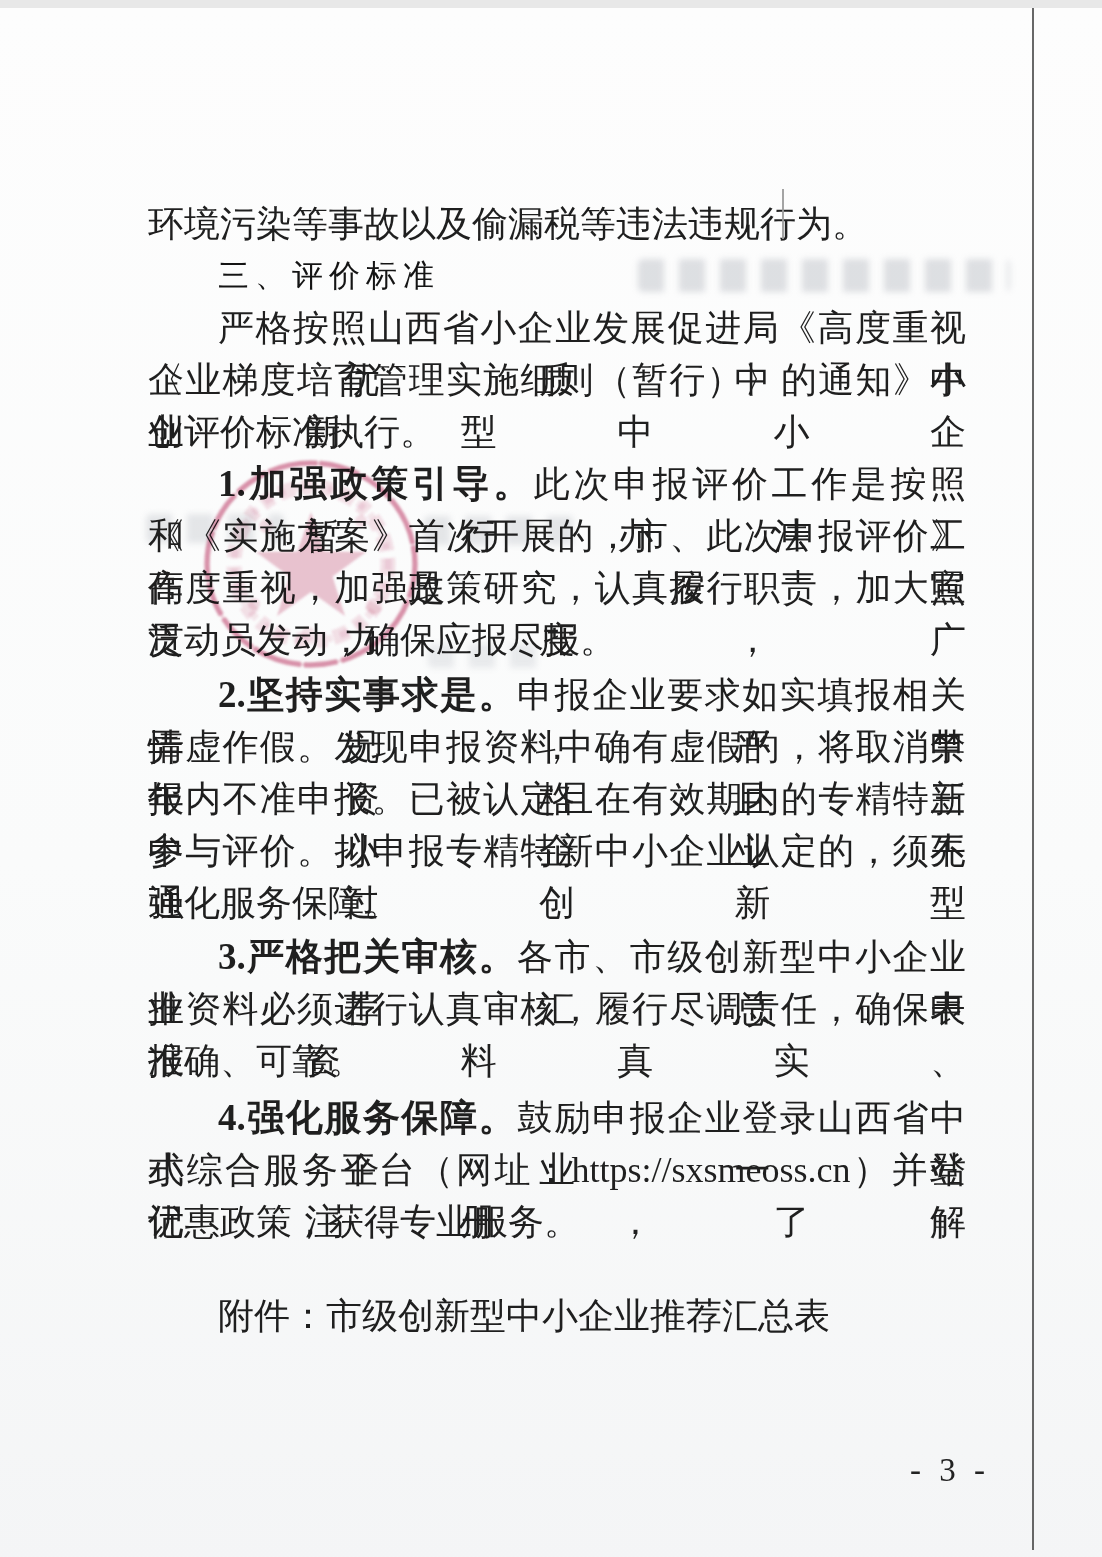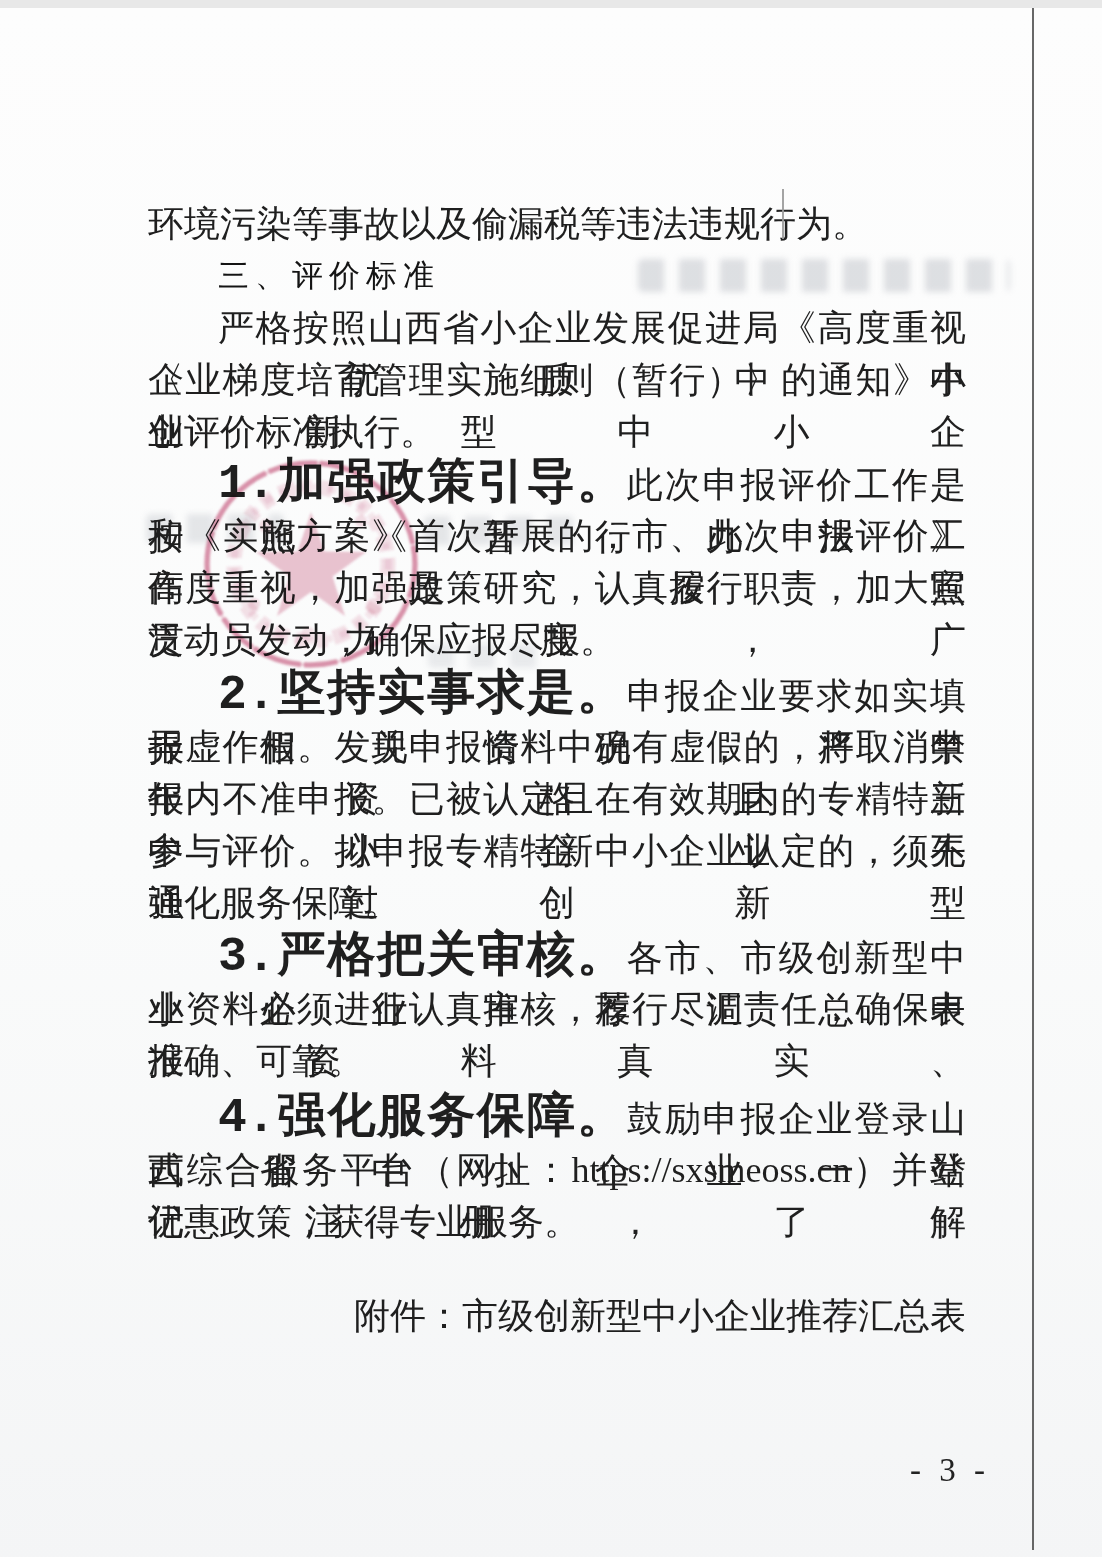--- a/index.html
+++ b/index.html
@@ -17,22 +17,22 @@
     position:absolute;left:148px;top:190px;width:818px;
     font-size:36px;line-height:52px;
   }
   .line{height:52px;white-space:nowrap;}
   .fill{text-align:justify;text-align-last:justify;white-space:normal;}
   .ind{text-indent:70px;}
   .head{
     font-family:"Liberation Sans","DejaVu Sans",sans-serif;
     font-weight:normal;font-size:31px;letter-spacing:6px;color:#141414;
   }
-  .lead{font-weight:bold;font-family:Liberation Mono, monospace;font-size:48px;}
-  .mt6{margin-top:6px;} .mt3{margin-top:3px;} .mt2{margin-top:2px;} .mt5{margin-top:5px;} .mt42{margin-top:42px;text-align:right;}
+  .lead{font-weight:bold;font-family:Liberation Serif, serif;font-size:37px;}
+  .mt6{margin-top:6px;} .mt3{margin-top:3px;} .mt2{margin-top:2px;} .mt5{margin-top:5px;} .mt42{margin-top:42px;}
   
   .pagenum{
     position:absolute;left:900px;top:1444px;width:100px;
     font-size:33px;letter-spacing:5px;text-align:center;color:#222;
   }
   
   .ghost{
     position:absolute;border-radius:5px;
     filter:blur(3px);
     opacity:.5;

